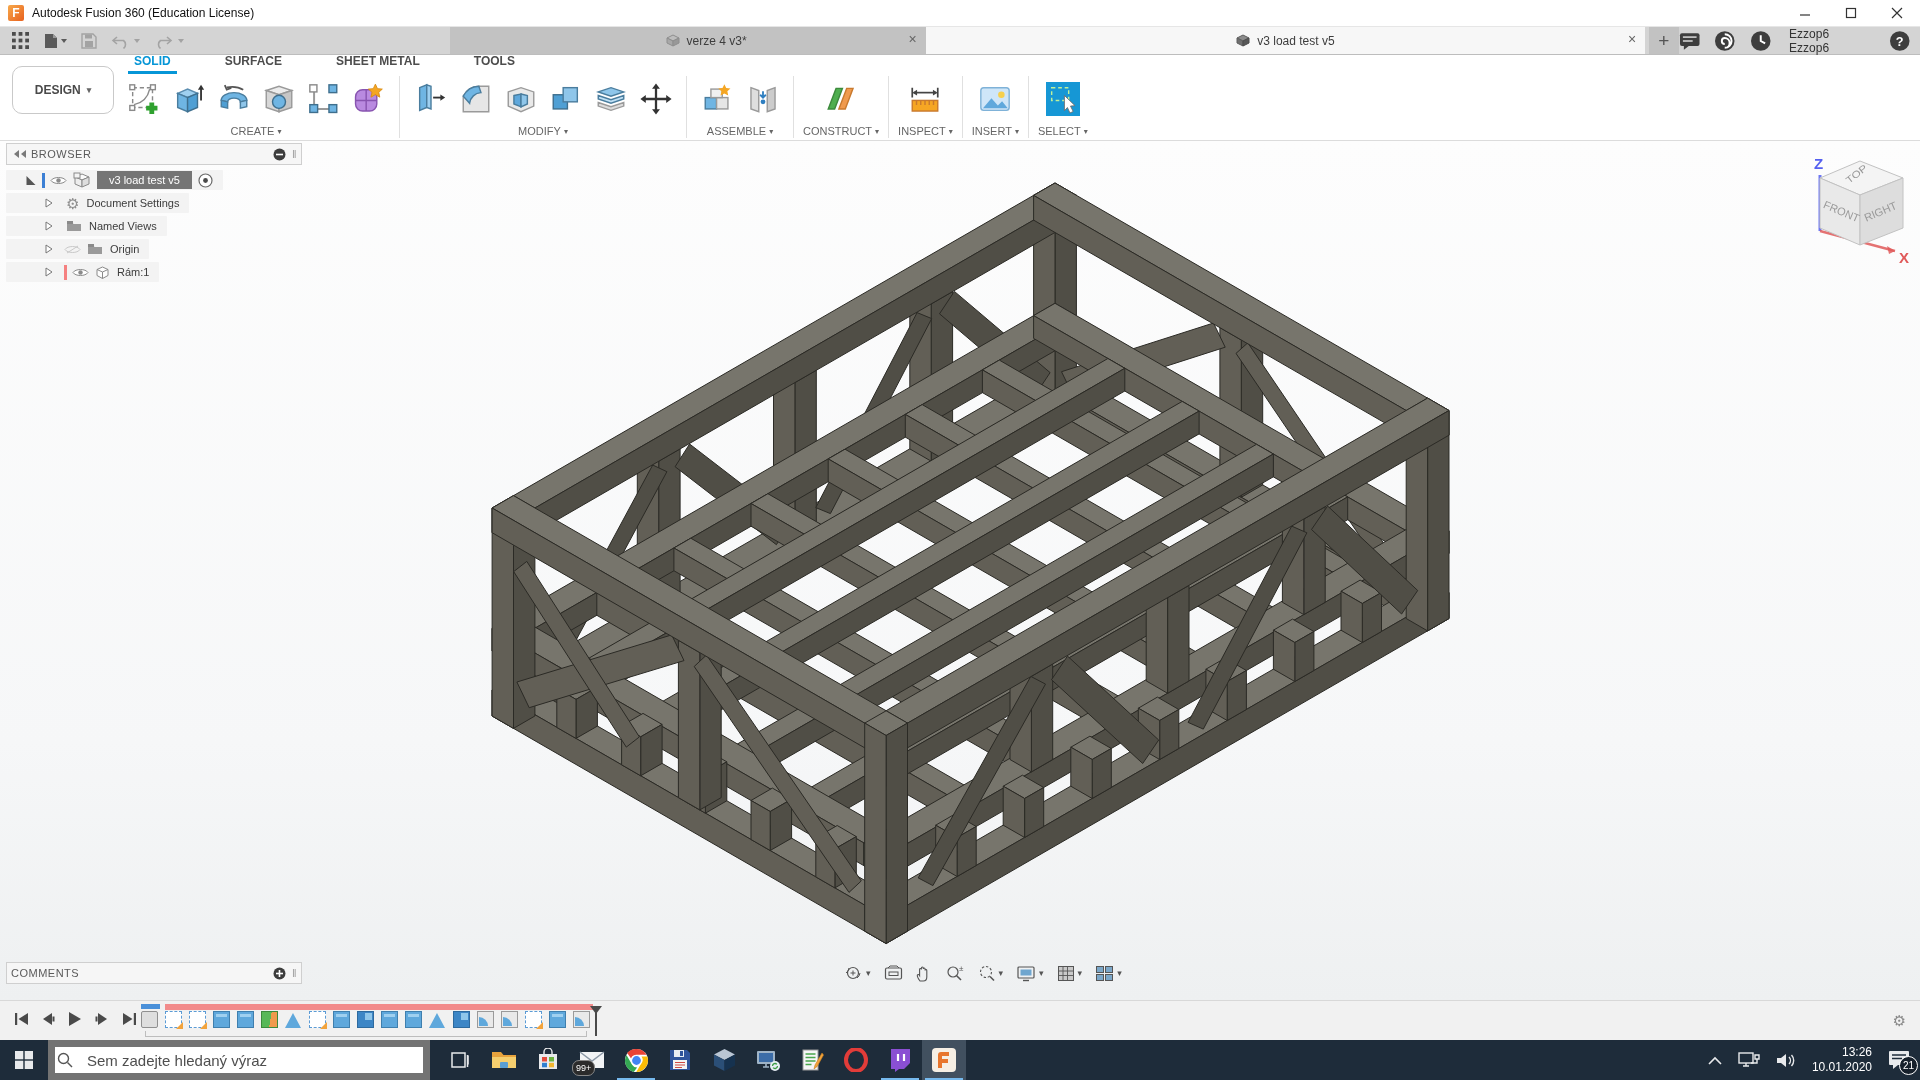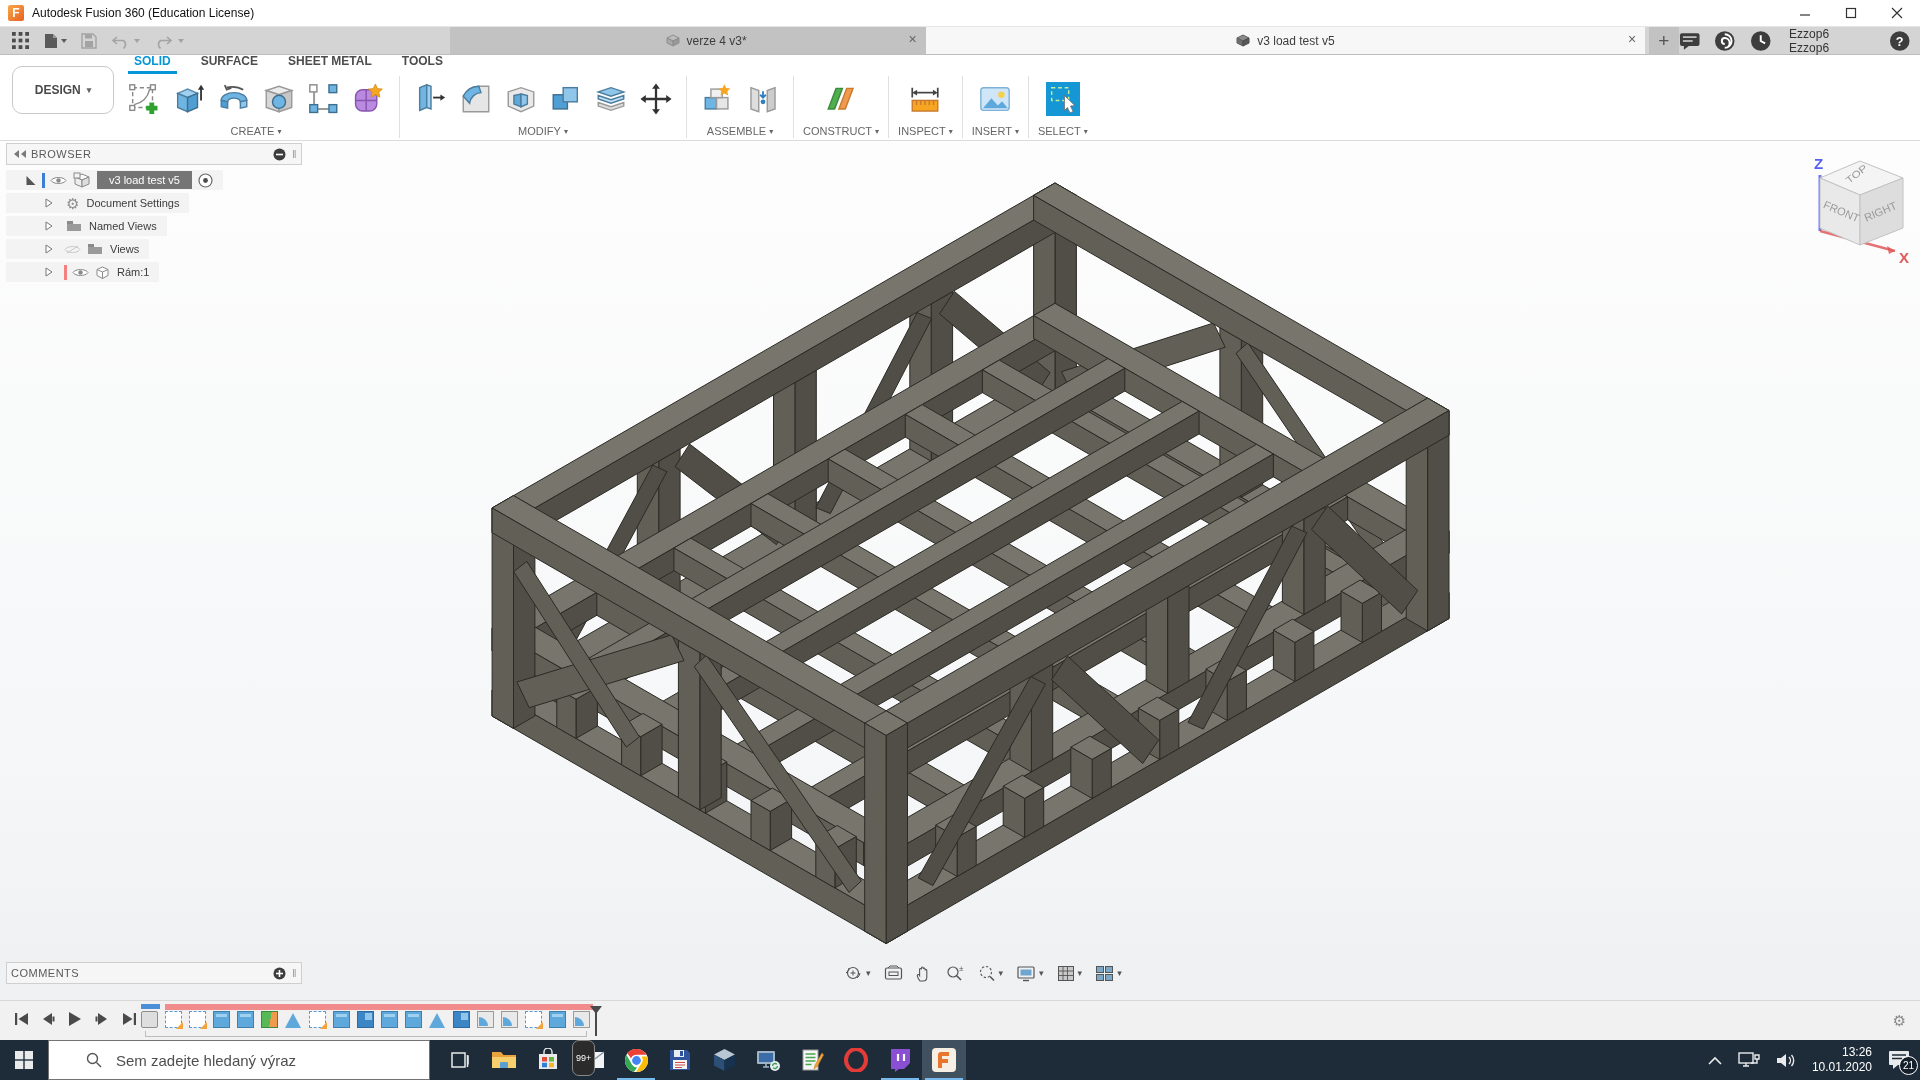--- a/index.html
+++ b/index.html
@@ -27,21 +27,21 @@
   .tab-active{width:732px;background:#f7f7f7;}
   .newtab-btn{width:30px;height:27px;background:#c2c2c2;margin-left:4px;display:flex;align-items:center;
               justify-content:center;font-size:19px;color:#555;}
   .tabbar-right{margin-left:auto;display:flex;align-items:center;gap:14px;padding-right:10px;}
   .username{font-size:12px;color:#333;margin:0 4px;}
 
   
   .ribbon{position:absolute;left:0;top:55px;width:1920px;height:85px;background:#fff;border-bottom:1px solid #dcdcdc;}
   .design-btn{position:absolute;left:12px;top:11px;width:100px;height:46px;border:1px solid #c9c9c9;border-radius:10px;
               display:flex;align-items:center;justify-content:center;gap:6px;font-size:12px;font-weight:bold;color:#4a4a4a;background:#fff;}
-  .ribbon-tabs{position:absolute;left:128px;top:0;display:flex;gap:18px;height:19px;align-items:flex-end;}
+  .ribbon-tabs{position:absolute;left:128px;top:0;display:flex;gap:42px;height:19px;align-items:flex-end;}
   .rtab{font-size:12px;font-weight:bold;color:#4d4d4d;padding:0 6px 3px 6px;border-bottom:3px solid transparent;}
   .rtab.active{color:#0696d7;border-bottom-color:#0696d7;}
   .icon-row{position:absolute;left:122px;top:21px;display:flex;align-items:flex-start;}
   .grp{display:flex;flex-direction:column;align-items:center;}
   .grp-icons{display:flex;gap:2px;height:46px;align-items:center;}
   .tool{width:43px;height:44px;display:flex;align-items:center;justify-content:center;border-radius:2px;}
   .tool svg{width:34px;height:34px;}
   .tool.sel svg{width:34px;height:34px;}
   .grp-label{margin-top:3px;font-size:11px;color:#666;display:flex;gap:3px;align-items:center;}
   .vsep{width:1px;height:62px;background:#e0e0e0;margin:0 9px;align-self:center;}
@@ -100,29 +100,29 @@
   .tl-marker{position:absolute;left:595px;top:6px;width:2px;height:29px;background:#4a4a4a;}
   .tl-marker::before{content:"";position:absolute;left:-5px;top:-1px;width:0;height:0;
                      border-left:6px solid transparent;border-right:6px solid transparent;border-top:8px solid #4a4a4a;}
   .chips-bracket{position:absolute;left:145px;top:30px;width:440px;height:5px;border-left:1px solid #bdbdbd;
                  border-right:1px solid #bdbdbd;border-bottom:1px solid #bdbdbd;}
   .timeline-gear{position:absolute;right:14px;top:11px;color:#8a8a8a;font-size:15px;}
 
   
   .taskbar{position:absolute;left:0;top:1040px;width:1920px;height:40px;background:#1e2c3a;display:flex;align-items:stretch;}
   .tb-btn{width:48px;display:flex;align-items:center;justify-content:center;position:relative;}
-  .tb-search{width:382px;background:#fff;border:1px solid #737373;box-sizing:border-box;display:flex;align-items:center;gap:12px;padding-left:26px;justify-content:center;}
+  .tb-search{width:382px;background:#fff;border:7px solid #737373;box-sizing:border-box;display:flex;align-items:center;gap:12px;padding-left:2px;}
   .tb-search input{border:none;outline:none;font-size:15px;color:#444;width:300px;background:transparent;
                    font-family:"Liberation Sans",sans-serif;}
   .tb-search input::placeholder{color:#4f4f4f;opacity:1;}
   .tb-app{width:44px;display:flex;align-items:center;justify-content:center;position:relative;}
   .tb-app.open::after{content:"";position:absolute;left:3px;right:3px;bottom:0;height:2px;background:#76b9ed;}
   .tb-app.focused{background:#41505f;}
   .badge-mail{position:absolute;left:2px;bottom:4px;background:#2b2b2b;color:#fff;font-size:9px;border-radius:7px;
-              padding:12px 3px;border:1px solid #888;}
+              padding:2px 3px;border:1px solid #888;}
   .tray{margin-left:auto;display:flex;align-items:center;gap:16px;padding-right:10px;}
   .clockblock{color:#fff;font-size:12px;text-align:right;line-height:15px;}
   .notif{position:relative;display:flex;align-items:center;}
   .notif-badge{position:absolute;right:-8px;bottom:-5px;background:#16202b;border:1px solid #fff;color:#fff;
                border-radius:50%;width:17px;height:17px;font-size:10px;display:flex;align-items:center;justify-content:center;}
 </style>
 </head>
 <body>
 
 <div class="screen">
@@ -672,21 +672,21 @@
           <svg width="17" height="11" viewBox="0 0 17 11" style="margin-left:4px">
             <path d="M1 5.5C3.5 1.5 13.5 1.5 16 5.5 13.5 9.5 3.5 9.5 1 5.5Z" fill="none" stroke="#c9c9c9"></path>
               <path d="M3 9L14 2" stroke="#c9c9c9"></path>
           </svg>
           <span class="ticon">
             <svg width="16" height="12" viewBox="0 0 16 12">
                 <path d="M1 2h5l1.5 2H15v7H1z" fill="#9a9a9a"></path>
                 <rect x="1" y="1" width="6" height="3" fill="#8a8a8a"></rect>
               </svg>
           </span>
-          <span class="tlabel">Views</span>
+          <span class="tlabel">Origin</span>
         </div>
         <div class="trow" style="padding-left:32px">
           <svg class="tri" width="10" height="10" viewBox="0 0 10 10">
               <path d="M2 1l6 4-6 4z" fill="#fff" stroke="#777"></path>
             </svg>
           <div class="cbar" style="background:#f58080;margin-left:4px"></div>
           <svg width="17" height="11" viewBox="0 0 17 11">
             <path d="M1 5.5C3.5 1.5 13.5 1.5 16 5.5 13.5 9.5 3.5 9.5 1 5.5Z" fill="#fff" stroke="#8a8a8a"></path>
               <circle cx="8.5" cy="5.5" r="2.2" fill="#8a8a8a"></circle>
           </svg>

